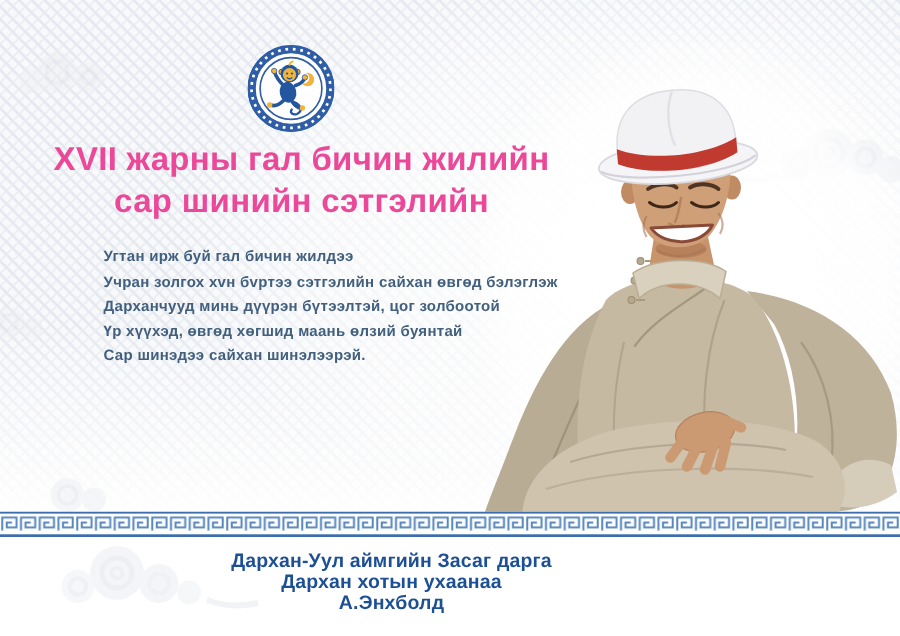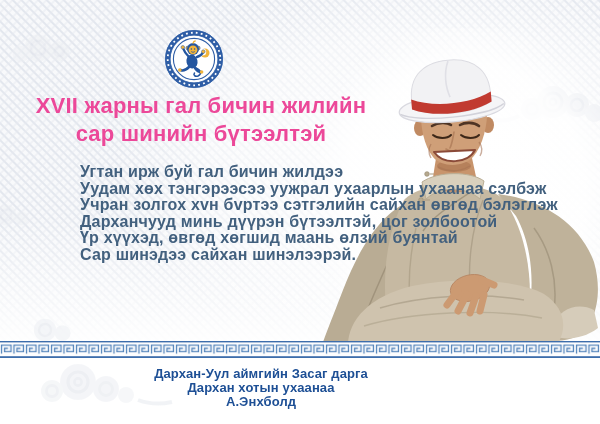--- a/index.html
+++ b/index.html
@@ -11,22 +11,22 @@
   .bg-svg{position:absolute;left:0;top:0;z-index:0;}
   .man-svg{position:absolute;left:320px;top:28px;z-index:2;}
   .emblem-svg{position:absolute;left:165px;top:30px;z-index:3;}
   .band-svg{position:absolute;left:0;top:341px;z-index:4;}
   .title{
     position:absolute;left:0;top:92px;width:402px;z-index:3;
     text-align:center;color:#ec4899;font-weight:bold;
     font-size:22px;line-height:28px;letter-spacing:.2px;
   }
   .poem{
-    position:absolute;left:80px;top:164px;width:300px;z-index:3;
-    color:#42607e;font-weight:bold;font-size:16px;line-height:16.6px;
+    position:absolute;left:69px;top:164px;width:300px;z-index:3;
+    color:#42607e;font-weight:bold;font-size:10px;line-height:16.6px;
     letter-spacing:.2px;white-space:nowrap;
   }
   .signature{
     position:absolute;left:0;top:367px;width:522px;z-index:5;
     text-align:center;color:#1d4f95;font-weight:bold;
     font-size:13px;line-height:14px;letter-spacing:.1px;
   }
 </style>
 </head>
 <body>
@@ -212,26 +212,25 @@
       </pattern>
     </defs>
     <rect x="0" y="0" width="600" height="17" fill="#fdfdfe"></rect>
     <rect x="0" y="0" width="600" height="1.4" fill="#3d6dab"></rect>
     <rect x="0" y="2.6" width="600" height="11.5" fill="url(#meander)"></rect>
     <rect x="0" y="15.2" width="600" height="1.8" fill="#3d6dab"></rect>
   </svg>
 
   <div class="title">
     <div>XVII жарны гал бичин жилийн</div>
-    <div>сар шинийн бүтээлтэй</div>
+    <div>сар шинийн сэтгэлийн</div>
   </div>
 
   <div class="poem">
     <div>Угтан ирж буй гал бичин жилдээ</div>
-    <div>Уудам хөх тэнгэрээсээ уужрал ухаарлын ухаанаа сэлбэж</div>
     <div>Учран золгох хvн бvртээ сэтгэлийн сайхан өвгөд бэлэглэж</div>
     <div>Дарханчууд минь дүүрэн бүтээлтэй, цог золбоотой</div>
     <div>Үр хүүхэд, өвгөд хөгшид маань өлзий буянтай</div>
     <div>Сар шинэдээ сайхан шинэлээрэй.</div>
   </div>
 
   <div class="signature">
     <div>Дархан-Уул аймгийн Засаг дарга</div>
     <div>Дархан хотын ухаанаа</div>
     <div>А.Энхболд</div>

